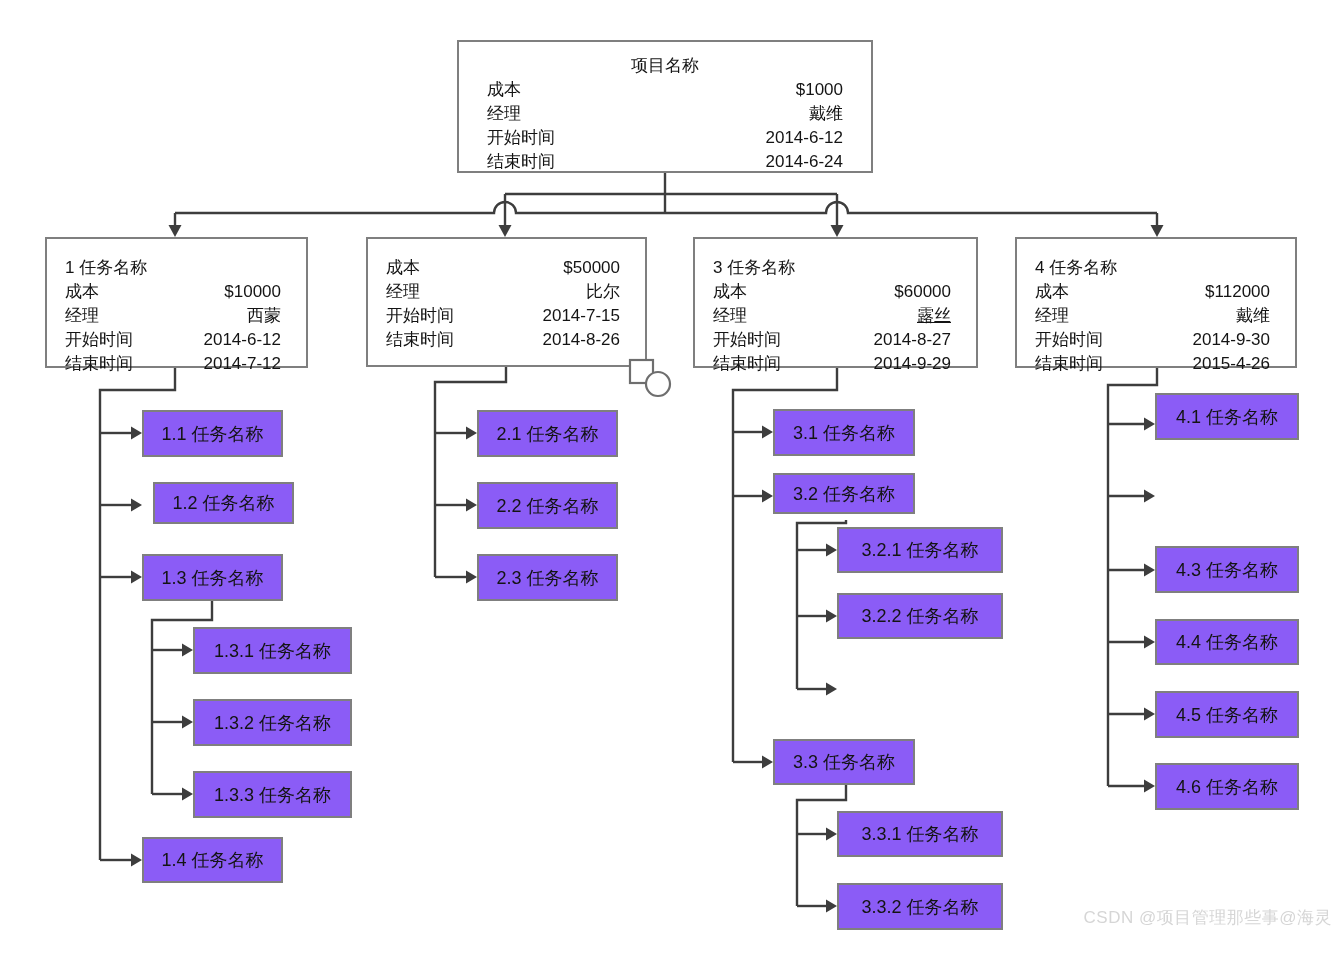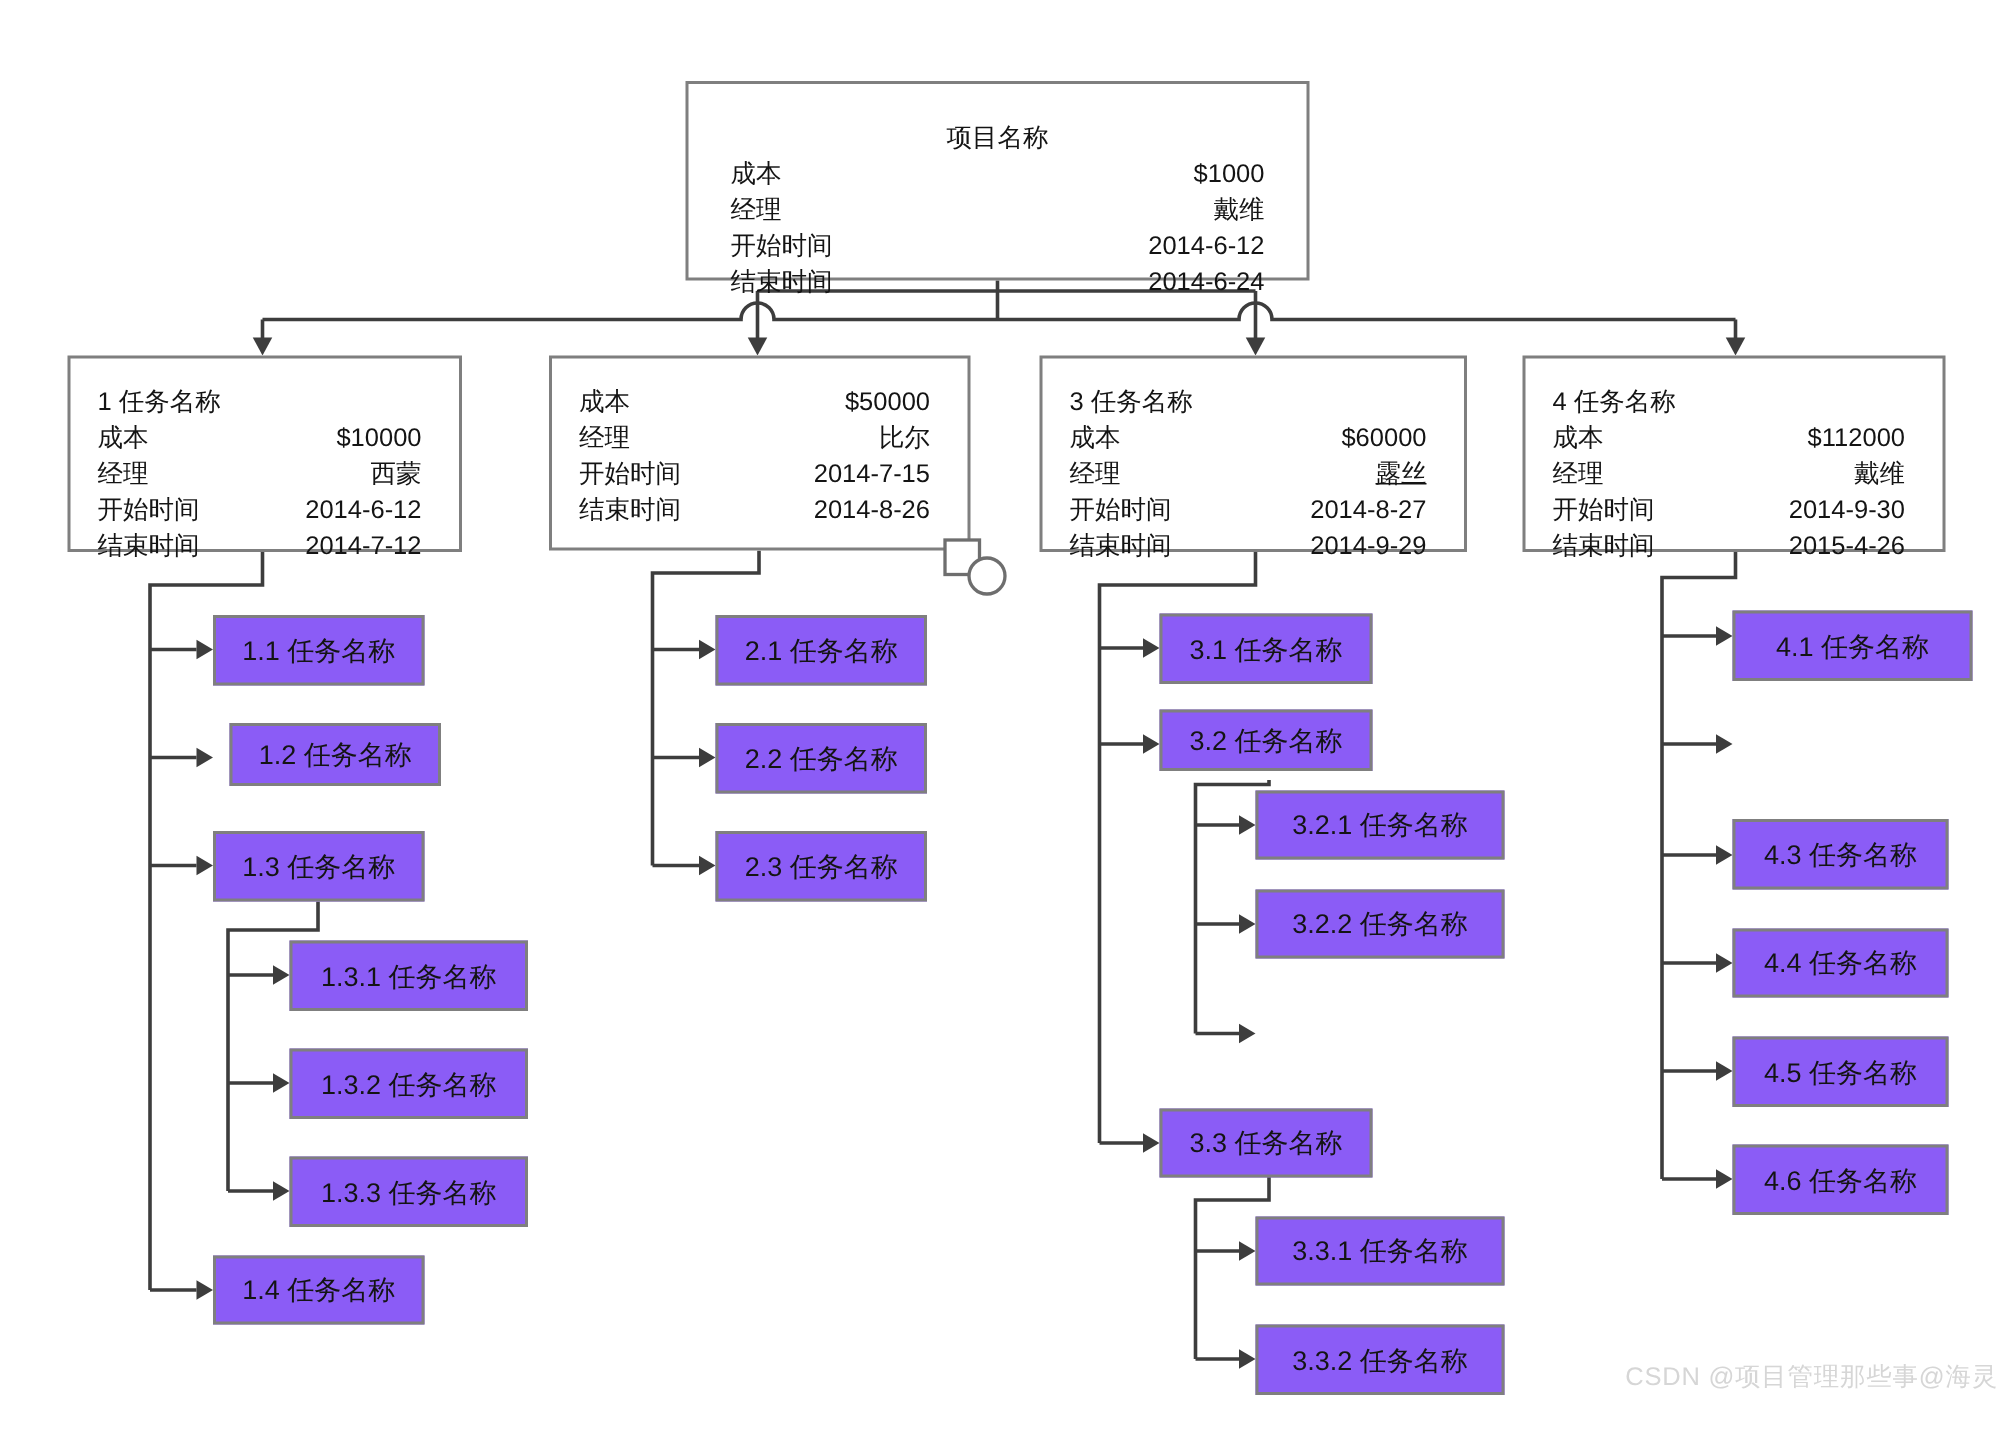--- a/index.html
+++ b/index.html
@@ -16,21 +16,21 @@
     color:var(--text,#141414);
   }
   svg.connectors{position:absolute;left:0;top:0;z-index:0;}
   .conn{fill:none;stroke:var(--connector,#3d3d3d);stroke-width:2.4;}
   .arrow{fill:var(--connector,#3d3d3d);stroke:none;}
   .bigbox{
     position:absolute;box-sizing:border-box;z-index:1;background:#fff;
     border:2px solid var(--box_border,#7f7f7f);
     font-size:17px;line-height:24px;padding:17px 25px 0 18px;
   }
-  .bigbox.root{padding:24px 28px 0 28px;margin-top:14px;}
+  .bigbox.root{padding:12px 28px 0 28px;}
   .bigbox .row{display:flex;justify-content:space-between;white-space:nowrap;}
   .bigbox .title{justify-content:flex-start;}
   .bigbox.root .title{justify-content:center;}
   .underline{text-decoration:underline;}
   .smallbox{
     position:absolute;box-sizing:border-box;z-index:1;background:#8b5cf6;
     border:2px solid var(--box_border,#7f7f7f);
     font-size:18px;display:flex;align-items:center;justify-content:center;
     white-space:nowrap;
   }
@@ -252,21 +252,21 @@
   <div class="smallbox" style="left:477px;top:554px;width:141px;height:47px">2.3 任务名称</div>
 
   <div class="smallbox" style="left:773px;top:409px;width:142px;height:47px">3.1 任务名称</div>
   <div class="smallbox" style="left:773px;top:473px;width:142px;height:41px">3.2 任务名称</div>
   <div class="smallbox" style="left:837px;top:527px;width:166px;height:46px">3.2.1 任务名称</div>
   <div class="smallbox" style="left:837px;top:593px;width:166px;height:46px">3.2.2 任务名称</div>
   <div class="smallbox" style="left:773px;top:739px;width:142px;height:46px">3.3 任务名称</div>
   <div class="smallbox" style="left:837px;top:811px;width:166px;height:46px">3.3.1 任务名称</div>
   <div class="smallbox" style="left:837px;top:883px;width:166px;height:47px">3.3.2 任务名称</div>
 
-  <div class="smallbox" style="left:1155px;top:407px;width:160px;height:47px">4.1 任务名称</div>
+  <div class="smallbox" style="left:1155px;top:393px;width:144px;height:47px">4.1 任务名称</div>
   <div class="smallbox" style="left:1155px;top:546px;width:144px;height:47px">4.3 任务名称</div>
   <div class="smallbox" style="left:1155px;top:619px;width:144px;height:46px">4.4 任务名称</div>
   <div class="smallbox" style="left:1155px;top:691px;width:144px;height:47px">4.5 任务名称</div>
   <div class="smallbox" style="left:1155px;top:763px;width:144px;height:47px">4.6 任务名称</div>
 
   <svg class="anchor-svg" width="60" height="52" viewBox="0 0 60 52">
     <rect class="anchor-shape" x="10" y="10" width="23" height="23"></rect>
     <circle class="anchor-shape" cx="38" cy="34" r="12"></circle>
   </svg>
 

